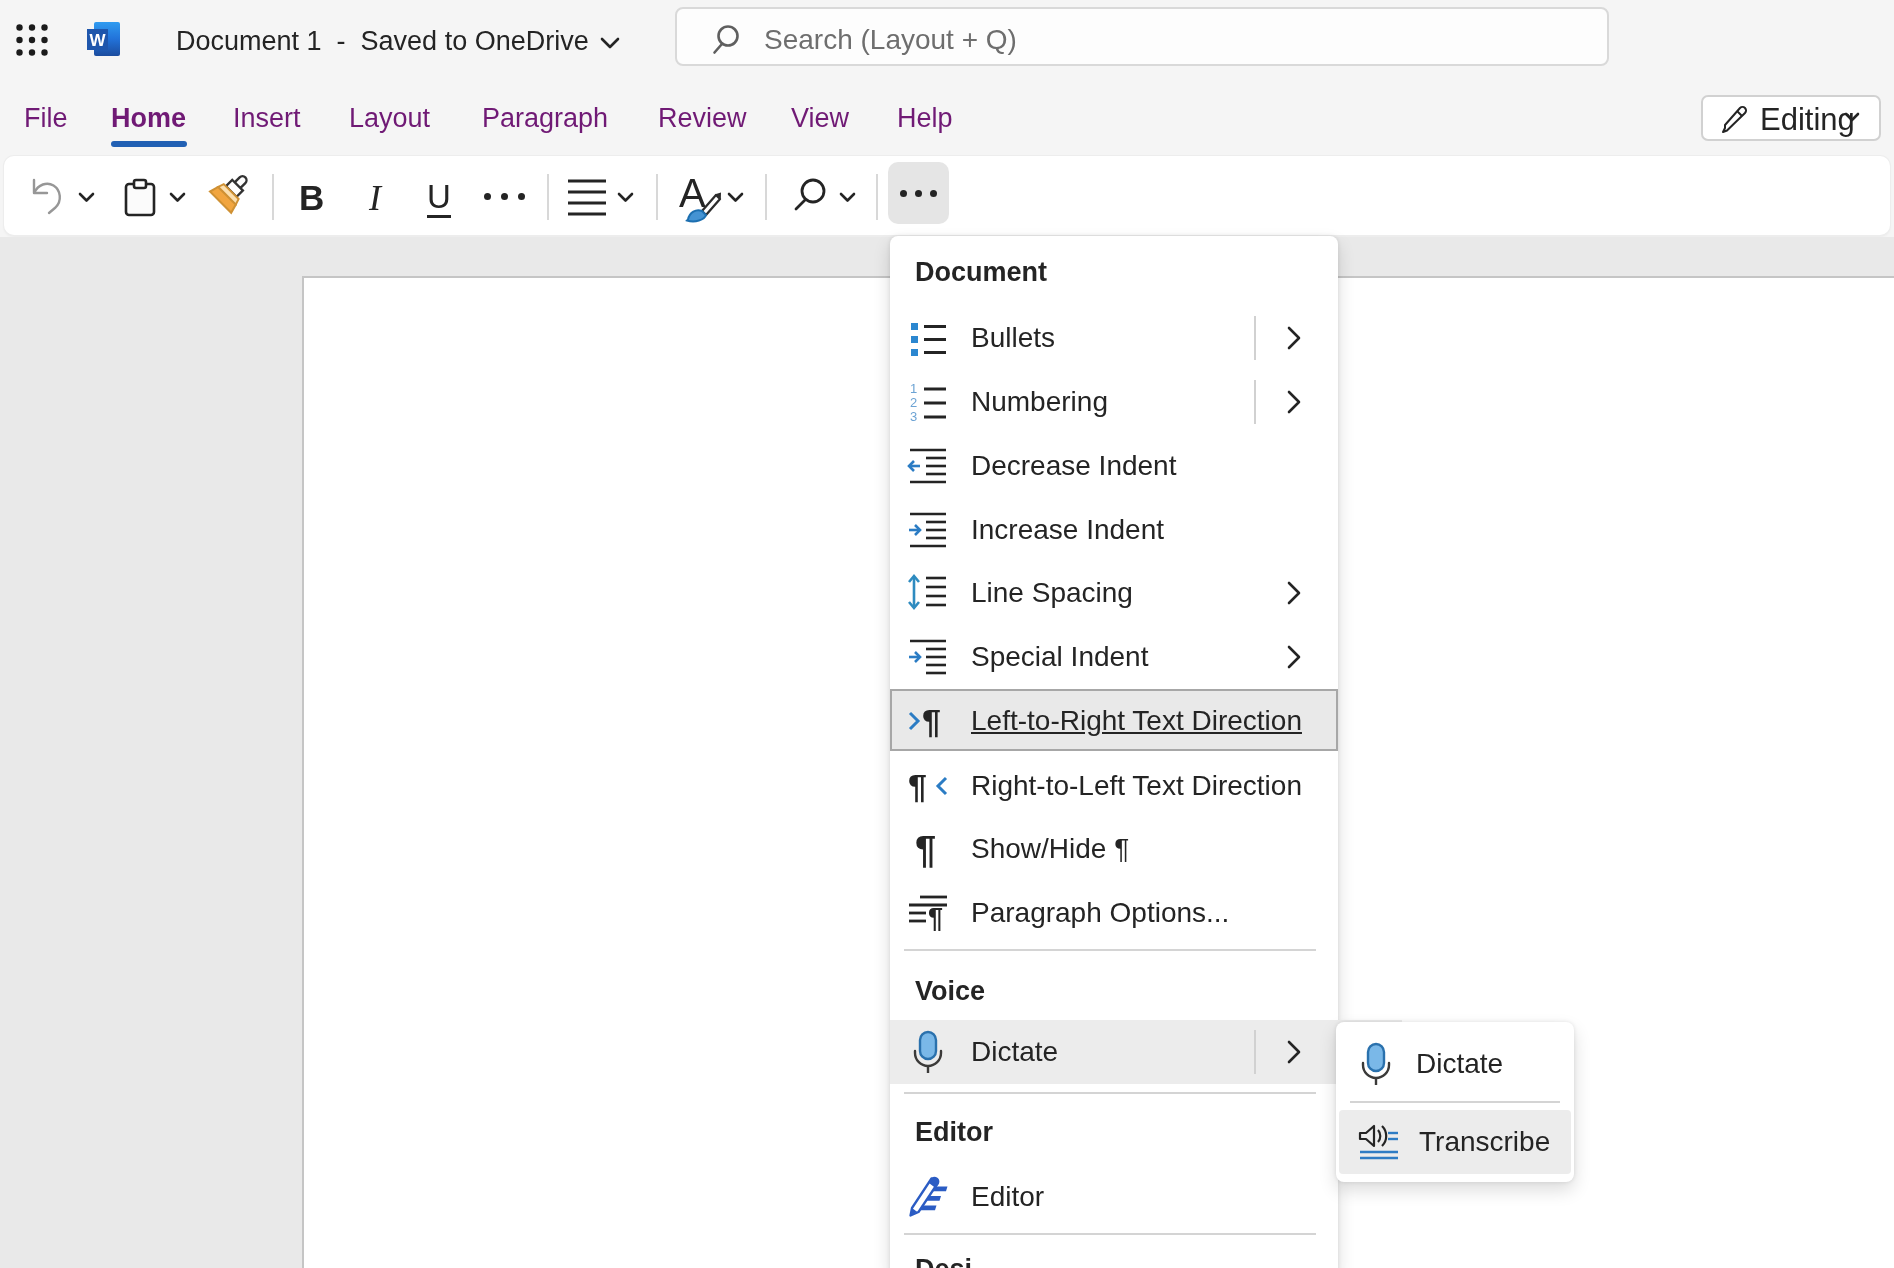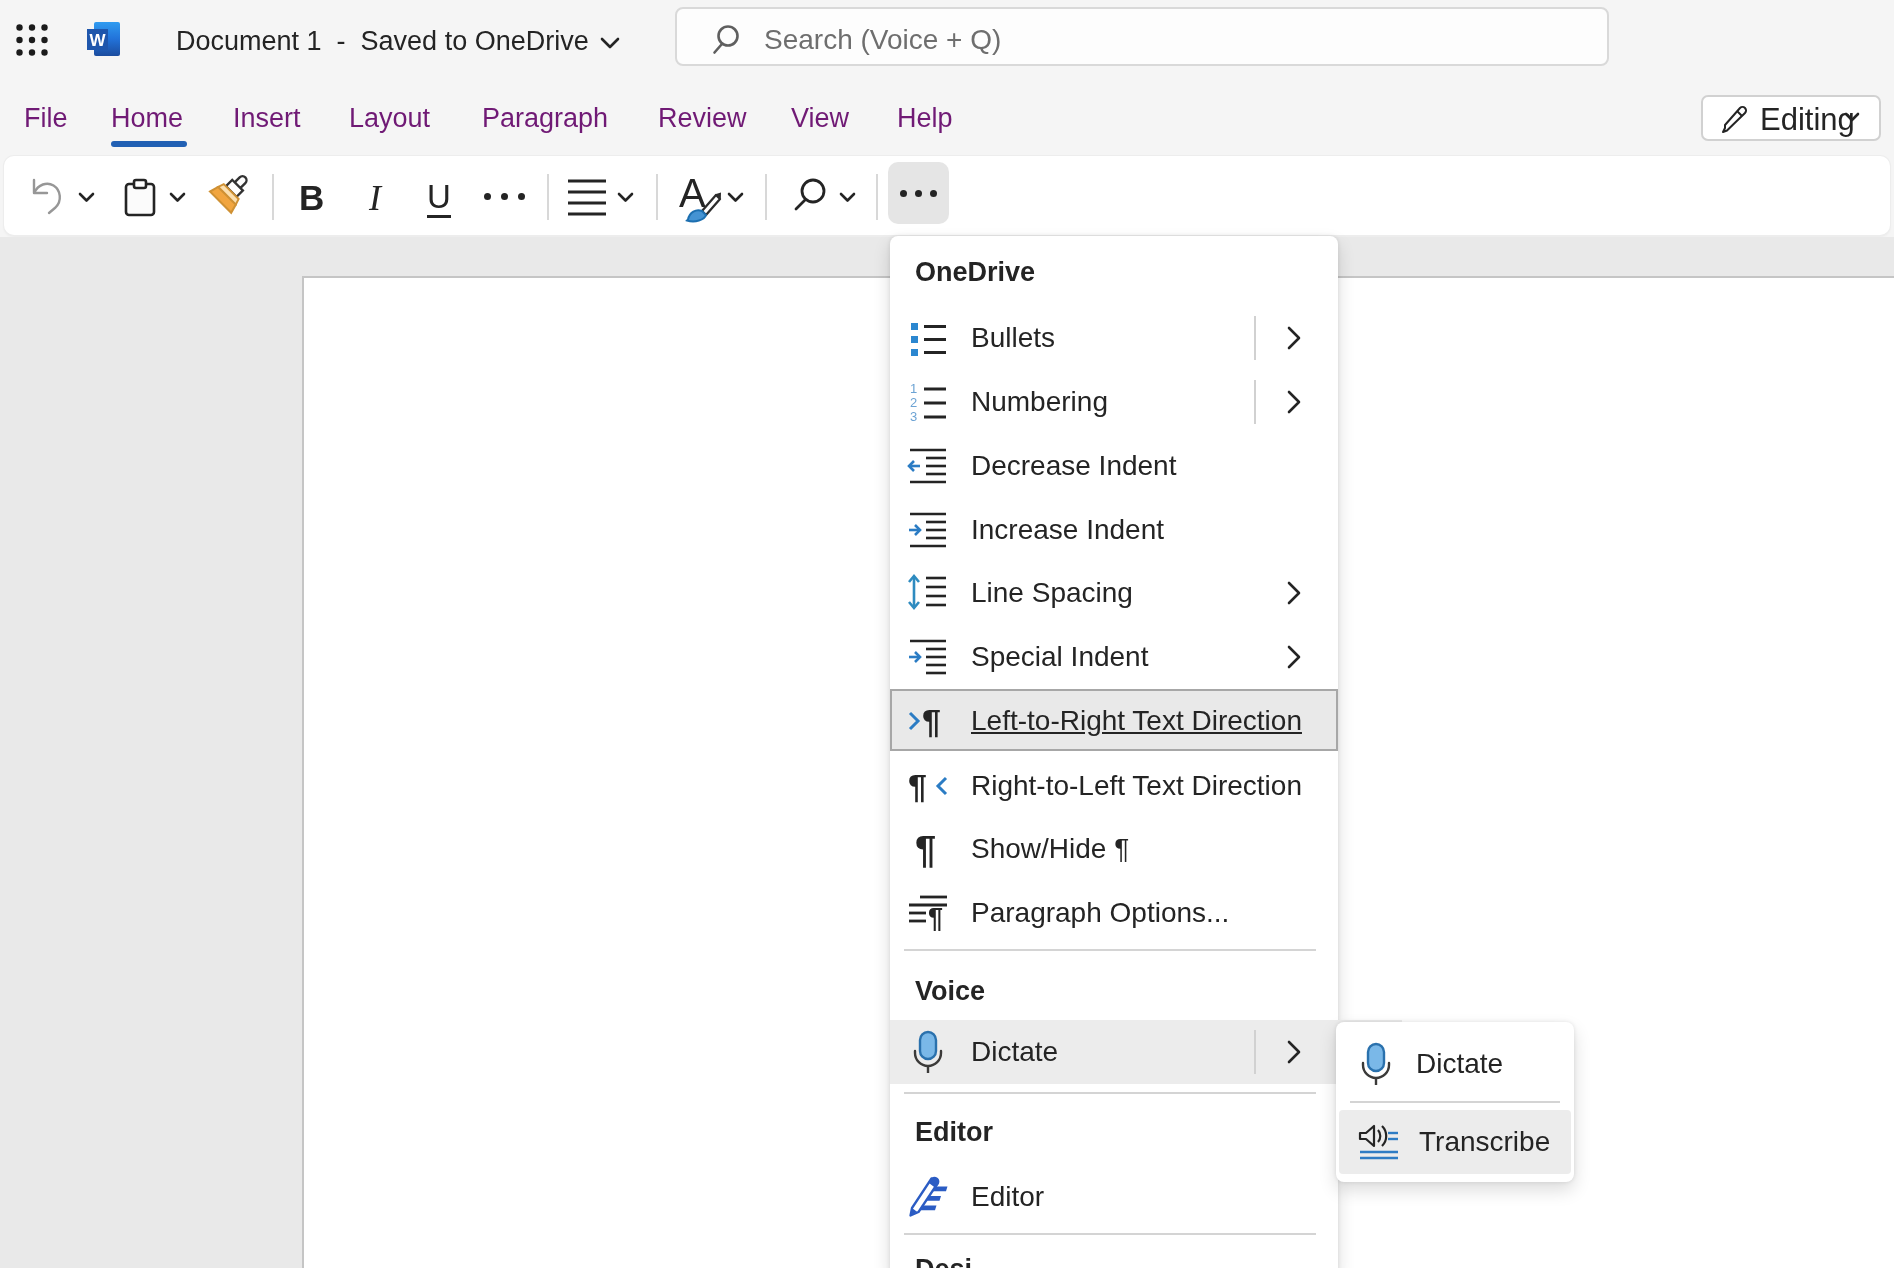--- a/index.html
+++ b/index.html
@@ -86,24 +86,24 @@
   <div class="abs" id="title">Document 1&nbsp; -&nbsp; Saved to OneDrive</div>
   <svg class="abs chev" style="left:600px;top:37px" width="20" height="12">
       <path d="M2 2 L10 10 L18 2"></path>
     </svg>
 
   <div class="abs" id="searchbox"></div>
   <svg class="abs" style="left:711px;top:24px" width="32" height="32">
     <circle cx="17" cy="12" r="9.5" fill="none" stroke="#5f5f5f" stroke-width="2.6"></circle>
     <line x1="10.5" y1="20.5" x2="3.5" y2="28.5" stroke="#5f5f5f" stroke-width="2.6" stroke-linecap="round"></line>
   </svg>
-  <div class="abs" id="searchtext">Search (Voice + Q)</div>
+  <div class="abs" id="searchtext">Search (Layout + Q)</div>
 
   <div class="abs mb" style="left:24px">File</div>
-  <div class="abs mb" style="left:111px;font-weight:normal;">Home</div>
+  <div class="abs mb" style="left:111px;font-weight:bold;">Home</div>
   <div class="abs mb" style="left:233px">Insert</div>
   <div class="abs mb" style="left:349px">Layout</div>
   <div class="abs mb" style="left:482px">Paragraph</div>
   <div class="abs mb" style="left:658px">Review</div>
   <div class="abs mb" style="left:791px">View</div>
   <div class="abs mb" style="left:897px">Help</div>
   <div class="abs" id="homeu"></div>
 
   <div class="abs" id="editingbtn"></div>
   <svg class="abs" style="left:1719px;top:104px" width="30" height="30" viewBox="0 0 30 30">
@@ -196,21 +196,21 @@
   <div class="abs" id="morebtn"></div>
   <div class="dot" style="left:900px;top:190px"></div>
   <div class="dot" style="left:915px;top:190px"></div>
   <div class="dot" style="left:930px;top:190px"></div>
 
   <div class="abs" id="canvas">
     <div id="page"></div>
   </div>
 
   <div class="abs" id="menu">
-    <div class="mhead" style="top:8px">OneDrive</div>
+    <div class="mhead" style="top:8px">Document</div>
 
     <div class="mi" style="top:70px">
       <svg class="ico" viewBox="0 0 44 44">
         <g fill="#2b87d0">
             <rect x="5" y="7" width="7" height="7"></rect>
             <rect x="5" y="20" width="7" height="7"></rect>
             <rect x="5" y="33" width="7" height="7"></rect>
           </g>
         <g stroke="#242424" stroke-width="3">
             <line x1="18" y1="10.5" x2="40" y2="10.5"></line>

